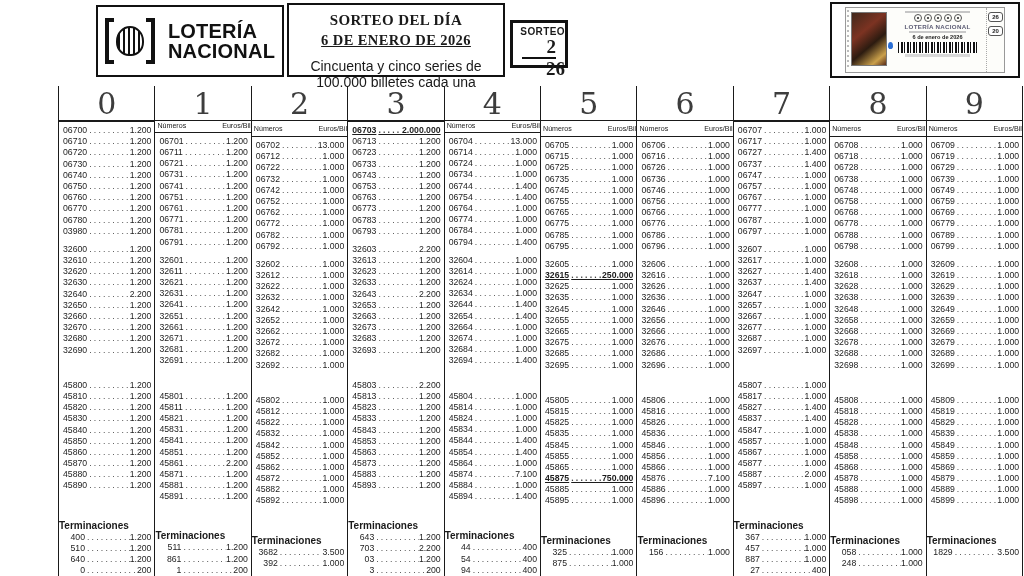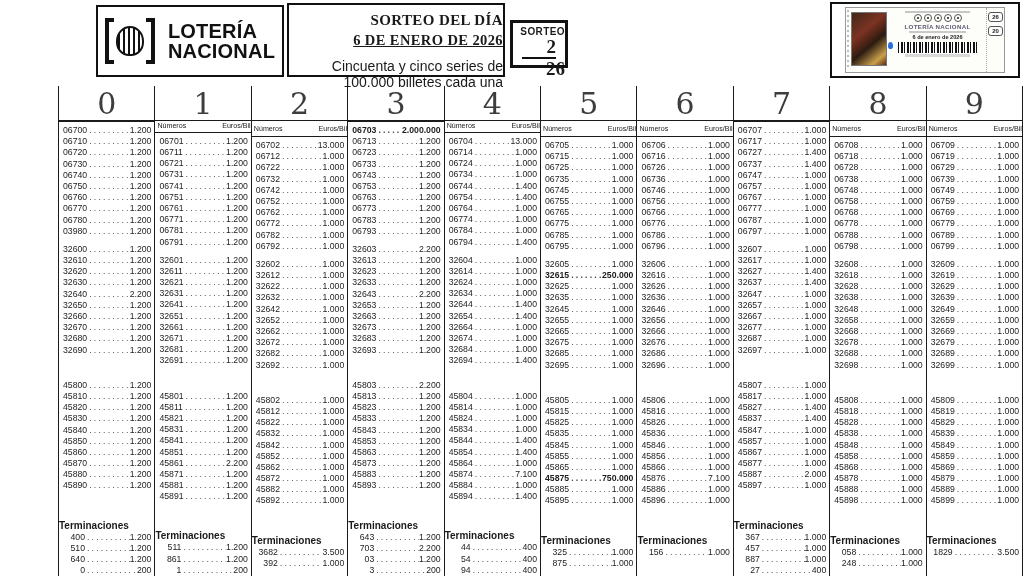--- a/index.html
+++ b/index.html
@@ -13,21 +13,21 @@
   .logo-box{left:4px;top:5px;width:188px;height:72px;display:flex;align-items:center;justify-content:center;gap:13px;margin-left:34px;}
   .logo-icon{display:flex;align-items:center;height:48px;}
   .bracket{width:9px;height:46px;box-sizing:border-box;border:4px solid #111;}
   .bracket.left{border-right:none;}
   .bracket.right{border-left:none;}
   .ball{width:28px;height:30px;margin:0 2px;border-radius:50% 50% 46% 46%;
         border:2.5px solid #111;box-sizing:border-box;
         background:repeating-linear-gradient(90deg,#111 0 2px,#fff 2px 5px);}
   .brand-text{font-weight:bold;font-size:20px;line-height:1.02;letter-spacing:.2px;color:#111;}
 
-  .draw-box{left:229px;top:3px;width:218px;height:74px;text-align:right;padding-top:7px;}
+  .draw-box{left:229px;top:3px;width:218px;height:74px;text-align:center;padding-top:7px;}
   .draw-title{font-family:"Liberation Serif",serif;font-weight:bold;font-size:15px;letter-spacing:.4px;}
   .draw-date{font-family:"Liberation Serif",serif;font-weight:bold;font-size:14.5px;
              text-decoration:underline;margin-top:3px;letter-spacing:.4px;}
   .draw-series{font-size:14px;font-weight:normal;margin-top:9px;}
 
   .sorteo-box{left:452px;top:20px;width:58px;height:48px;border-width:3px;text-align:right;}
   .sorteo-label{font-size:10px;font-weight:bold;letter-spacing:.4px;margin-top:3px;}
   .sorteo-num{font-family:"Liberation Serif",serif;font-weight:bold;font-size:19px;line-height:1.0;
               width:34px;margin:0 auto;border-bottom:2px solid #111;padding-bottom:1px;}
   .sorteo-den{font-family:"Liberation Serif",serif;font-weight:bold;font-size:19px;line-height:1.1;}
@@ -73,21 +73,21 @@
   .rows{padding:0 3px 0 4px;}
   .b0{margin-top:3px;}
   .b1{margin-top:7px;}
   .b2{margin-top:24px;}
   .row{display:flex;align-items:baseline;height:11.2px;line-height:11.2px;font-size:8.7px;
        color:#1c1c1c;white-space:nowrap;overflow:hidden;}
   .row .n{flex:none;}
   .row .dots{flex:1;overflow:hidden;color:#444;padding:0 2px;}
   .dots::after{content:"..........................";letter-spacing:2.2px;font-size:8.7px;}
   .row .v{flex:none;}
-  .row.bold{font-weight:bold;}
+  .row.bold{font-weight:bold;text-decoration:underline;}
   .term-label{margin-top:28px;text-align:left;font-weight:bold;font-size:10px;}
   .rows.term{margin-top:1px;}
   .term .n{min-width:22px;text-align:right;}
 </style>
 </head>
 <body>
 
 <div class="page">
 
   <div class="header">

